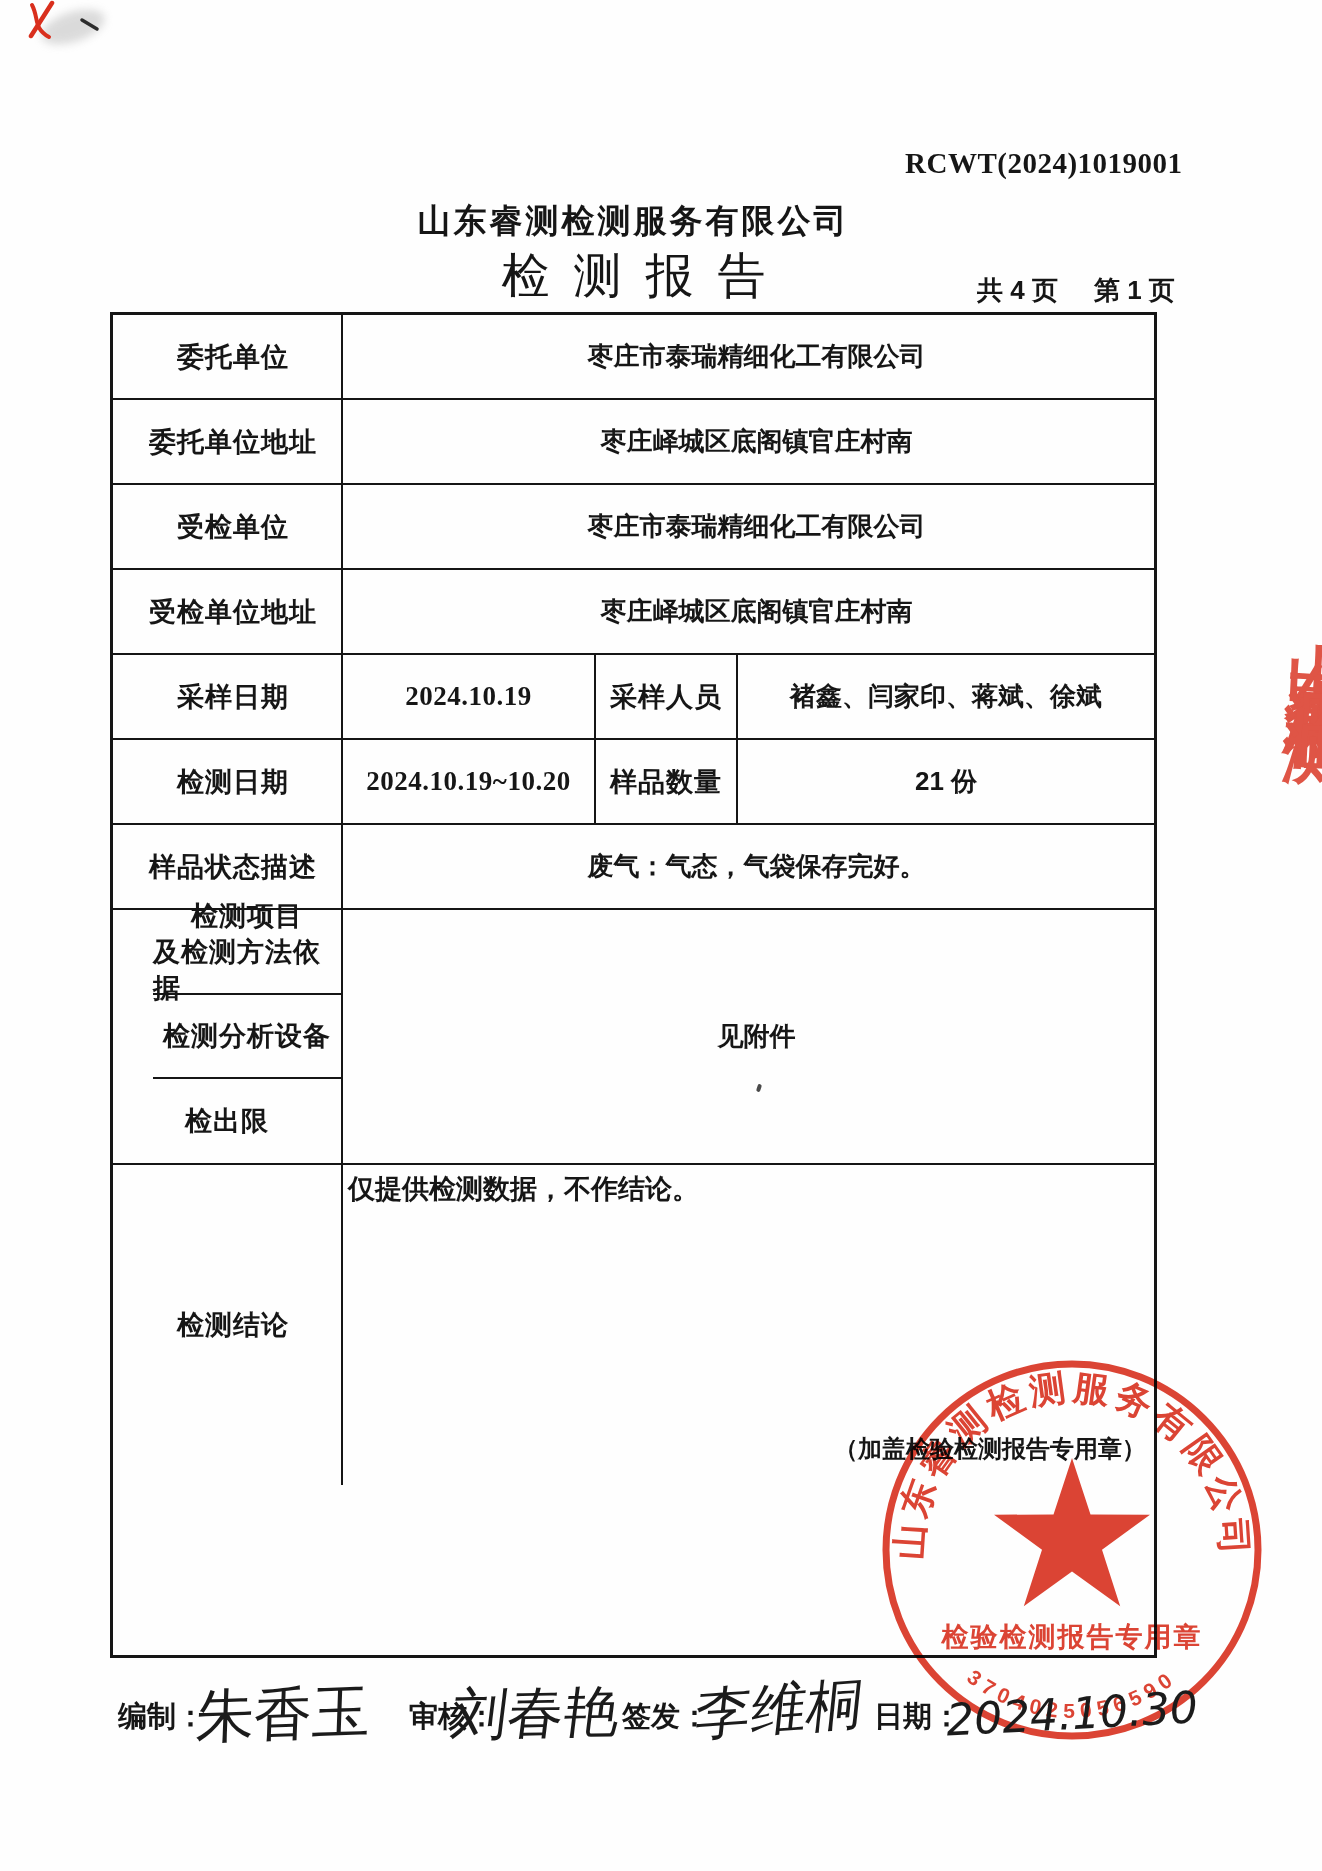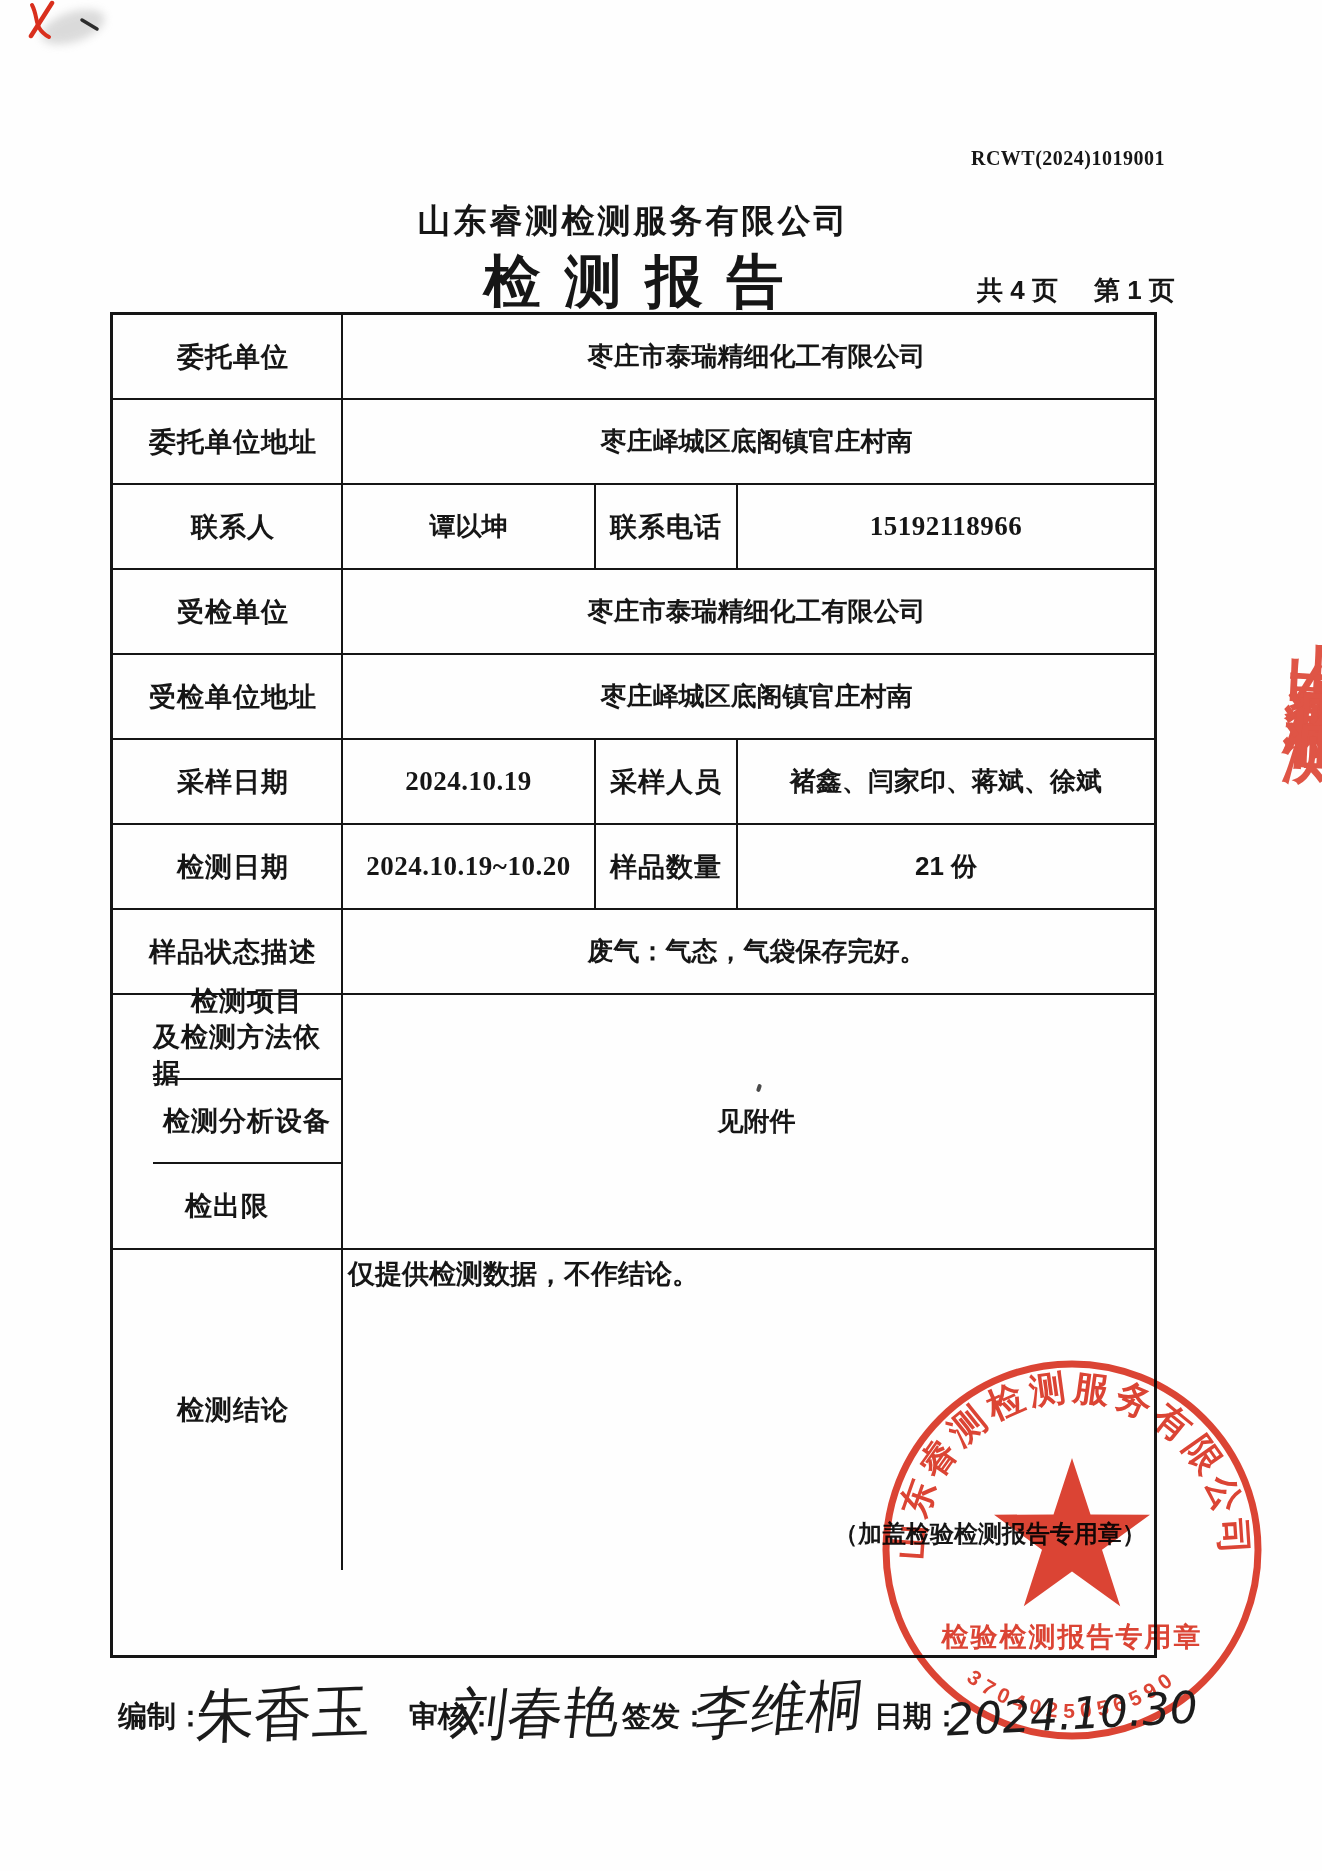--- a/index.html
+++ b/index.html
@@ -4,25 +4,25 @@
 <style>
   html,body{margin:0;padding:0;}
   body{
     width:1322px;height:1871px;position:relative;overflow:hidden;
     background:#fefefe;color:#161616;
     font-family:"Liberation Sans",sans-serif;
   }
   .abs{position:absolute;}
   
   .report-no{left:905px;top:147px;width:260px;text-align:right;
-    font-family:"Liberation Serif",serif;font-weight:700;font-size:20px;letter-spacing:.5px;}
+    font-family:"Liberation Serif",serif;font-weight:700;font-size:29px;letter-spacing:.5px;}
   .company-title{left:110px;top:199px;width:1047px;text-align:center;
     font-size:33px;font-weight:700;letter-spacing:3px;}
   .report-title{left:110px;top:244px;width:1047px;text-align:center;
-    font-size:57px;font-weight:700;letter-spacing:24px;text-indent:24px;}
+    font-size:48px;font-weight:400;letter-spacing:24px;text-indent:24px;}
   .page-info{left:977px;top:273px;font-size:26px;font-weight:700;white-space:nowrap;}
   .page-info .gap{display:inline-block;width:36px;}
   
   .tbl{left:110px;top:312px;width:1047px;height:1346px;border:3px solid #151515;box-sizing:border-box;background:transparent;}
   .tr{display:flex;box-sizing:border-box;border-bottom:2.5px solid #151515;}
   .h85{height:85px;}
   .td{box-sizing:border-box;display:flex;align-items:center;justify-content:center;text-align:center;}
   .c1{width:230px;border-right:2.5px solid #151515;padding-left:12px;}
   .c2{width:253px;border-right:2.5px solid #151515;}
   .c3{width:142px;border-right:2.5px solid #151515;}
@@ -79,26 +79,20 @@
     <div class="tr h85">
       <div class="td c1 lbl">委托单位</div>
       <div class="td cspan val">枣庄市泰瑞精细化工有限公司</div>
     </div>
 
     <div class="tr h85">
       <div class="td c1 lbl">委托单位地址</div>
       <div class="td cspan val">枣庄峄城区底阁镇官庄村南</div>
     </div>
 
-    <div class="tr h85">
-      <div class="td c1 lbl">联系人</div>
-      <div class="td c2 val">谭以坤</div>
-      <div class="td c3 lbl">联系电话</div>
-      <div class="td c4 num">15192118966</div>
-    </div>
 
 
     <div class="tr h85">
       <div class="td c1 lbl">受检单位</div>
       <div class="td cspan val">枣庄市泰瑞精细化工有限公司</div>
     </div>
 
     <div class="tr h85">
       <div class="td c1 lbl">受检单位地址</div>
       <div class="td cspan val">枣庄峄城区底阁镇官庄村南</div>

